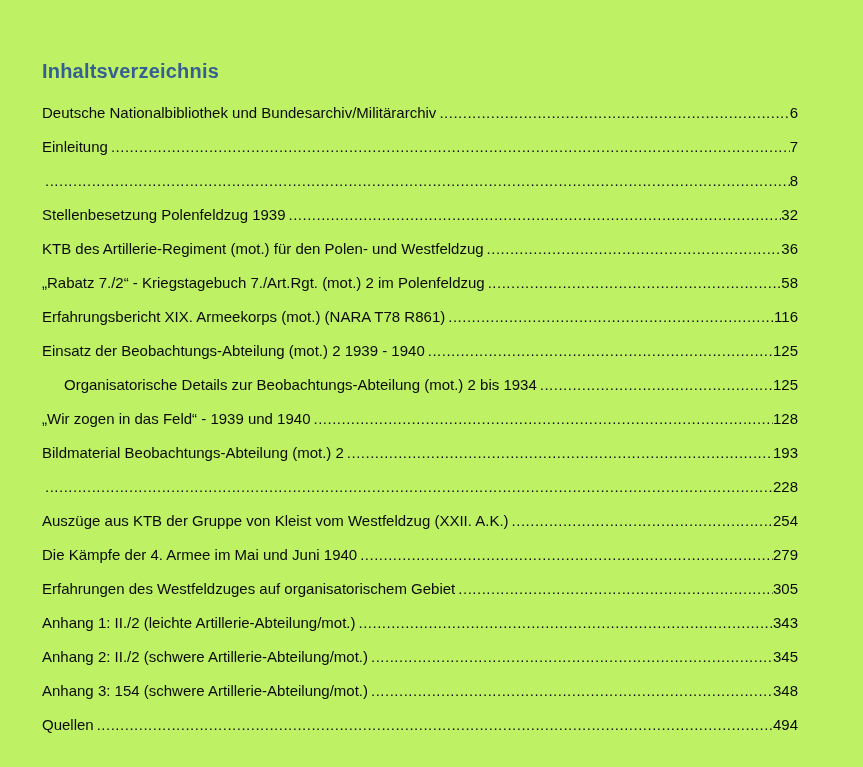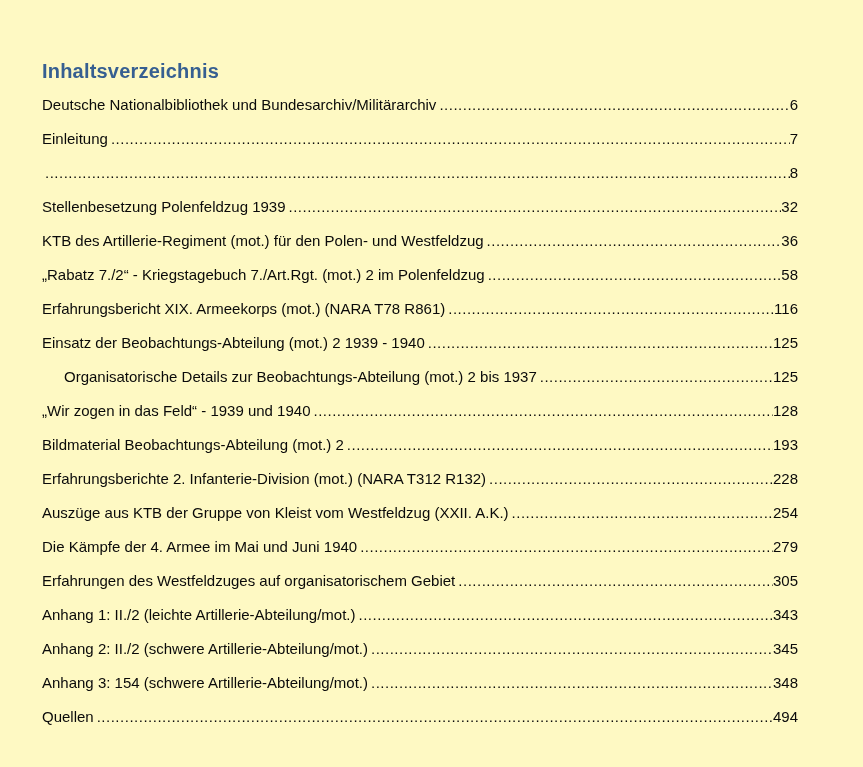--- a/index.html
+++ b/index.html
@@ -12,32 +12,32 @@
     height: 767px;
     overflow: hidden;
     font-family: "Liberation Sans", sans-serif;
     color: #0a0a0a;
   }
   .page {
     box-sizing: border-box;
     width: 863px;
     height: 767px;
     padding: 58px 65px 0 42px;
-    background: #fef9c3;
+    background: #bef264;
   }
   .page-title {
     font-size: 20px;
     line-height: 26px;
     font-weight: bold;
     color: #365F91;
     margin: 0;
     letter-spacing: 0.2px;
   }
   .toc {
-    margin-top: 4px;
+    margin-top: 12px;
   }
   .toc-row {
     display: flex;
     align-items: baseline;
     height: 34px;
     line-height: 34px;
     font-size: 15px;
     white-space: nowrap;
     cursor: default;
   }
@@ -101,36 +101,35 @@
         <span class="toc-label">Erfahrungsbericht XIX. Armeekorps (mot.) (NARA T78 R861)</span>
         <span class="toc-leader">................................................................................................................................................................................................................................................</span>
         <span class="toc-page">116</span>
       </div>
       <div class="toc-row">
         <span class="toc-label">Einsatz der Beobachtungs-Abteilung (mot.) 2 1939 - 1940</span>
         <span class="toc-leader">................................................................................................................................................................................................................................................</span>
         <span class="toc-page">125</span>
       </div>
       <div class="toc-row level-2">
-        <span class="toc-label">Organisatorische Details zur Beobachtungs-Abteilung (mot.) 2 bis 1937</span>
+        <span class="toc-label">Organisatorische Details zur Beobachtungs-Abteilung (mot.) 2 bis 1934</span>
         <span class="toc-leader">................................................................................................................................................................................................................................................</span>
         <span class="toc-page">125</span>
       </div>
       <div class="toc-row">
         <span class="toc-label">„Wir zogen in das Feld“ - 1939 und 1940</span>
         <span class="toc-leader">................................................................................................................................................................................................................................................</span>
         <span class="toc-page">128</span>
       </div>
       <div class="toc-row">
         <span class="toc-label">Bildmaterial Beobachtungs-Abteilung (mot.) 2</span>
         <span class="toc-leader">................................................................................................................................................................................................................................................</span>
         <span class="toc-page">193</span>
       </div>
       <div class="toc-row">
-        <span class="toc-label">Erfahrungsberichte 2. Infanterie-Division (mot.) (NARA T312 R132)</span>
         <span class="toc-leader">................................................................................................................................................................................................................................................</span>
         <span class="toc-page">228</span>
       </div>
       <div class="toc-row">
         <span class="toc-label">Auszüge aus KTB der Gruppe von Kleist vom Westfeldzug (XXII. A.K.)</span>
         <span class="toc-leader">................................................................................................................................................................................................................................................</span>
         <span class="toc-page">254</span>
       </div>
       <div class="toc-row">
         <span class="toc-label">Die Kämpfe der 4. Armee im Mai und Juni 1940</span>

